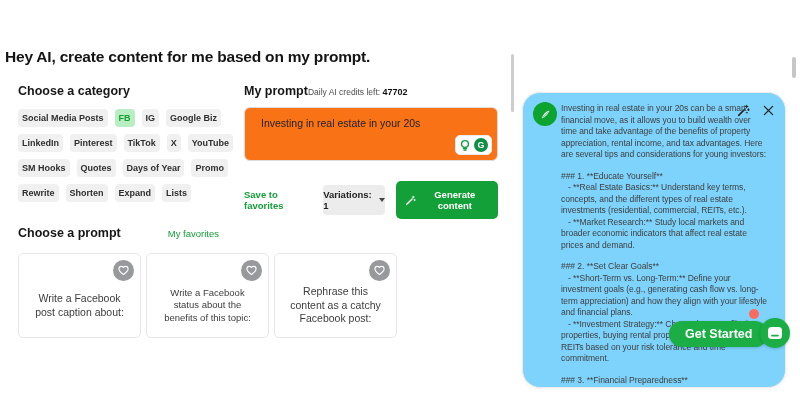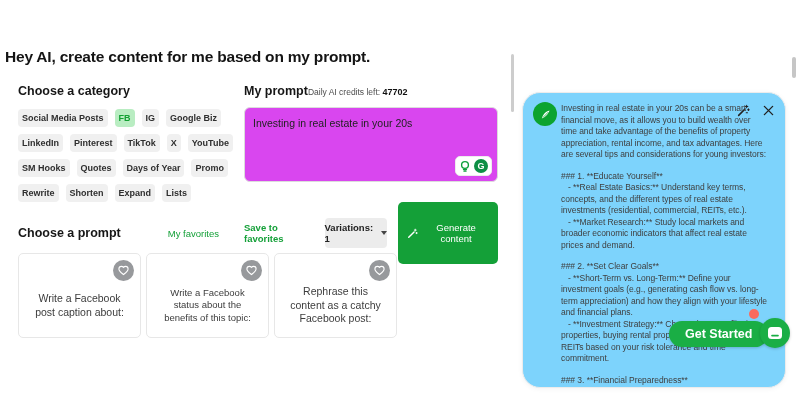--- a/index.html
+++ b/index.html
@@ -22,28 +22,28 @@
   .section-title{font-size:12.5px;font-weight:800;color:#161616;}
   .category-block{position:absolute;left:18px;top:84px;width:232px;}
   .chip-rows{margin-top:11px;}
   .chip-row{display:flex;gap:7px;margin-bottom:7px;}
   .chip{background:#f0f0f0;border-radius:4px;padding:4px 4px;font-size:9px;font-weight:700;color:#2f2f2f;white-space:nowrap;cursor:pointer;}
   .chip.selected{background:var(--chip-sel-bg);color:var(--chip-sel-text);}
   .prompt-block{position:absolute;left:244px;top:84px;width:254px;}
   .prompt-header{display:flex;justify-content:flex-start;align-items:baseline;}
   .credits{font-size:8.5px;color:#4e4e4e;}
   .credits b{font-size:9px;font-weight:800;color:#0f0f0f;}
-  .prompt-box{position:relative;margin-top:9px;height:75px;border:1px solid #dcdcdc;border-radius:6px;background:#d946ef;padding:9px 8px;font-size:10.5px;color:#222;cursor:text;}
+  .prompt-box{position:relative;margin-top:9px;height:54px;border:1px solid #dcdcdc;border-radius:6px;background:#f97316;padding:9px 16px;font-size:10.5px;color:#222;cursor:text;}
   .ext-icons{position:absolute;right:5px;bottom:5px;display:flex;align-items:center;gap:3px;background:#fff;border:1px solid #ececec;border-radius:5px;padding:2px 3px;}
   .g-badge{width:14px;height:14px;border-radius:50%;background:#0e8f45;color:#fff;font-size:9px;font-weight:800;display:flex;align-items:center;justify-content:center;}
   .actions-row{margin-top:20px;display:flex;align-items:center;justify-content:flex-end;gap:11px;}
   .save-link{color:var(--accent);font-weight:800;font-size:9.5px;cursor:pointer;}
   .variations{background:#ececec;border-radius:4px;padding:4px 0;font-size:9.5px;font-weight:700;color:#222;display:flex;align-items:center;gap:6px;cursor:pointer;}
   .caret-down{width:0;height:0;border-left:3.5px solid transparent;border-right:3.5px solid transparent;border-top:4.5px solid #444;}
-  .generate-btn{background:var(--accent);color:#fff;border:none;border-radius:5px;padding:20px 9px;font-size:9.5px;font-weight:400;display:flex;align-items:center;gap:5px;cursor:pointer;font-family:inherit;}
+  .generate-btn{background:var(--accent);color:#fff;border:none;border-radius:5px;padding:8px 9px;font-size:9.5px;font-weight:700;display:flex;align-items:center;gap:5px;cursor:pointer;font-family:inherit;}
   .prompts-section{position:absolute;left:18px;top:226px;width:396px;}
   .prompts-header{display:flex;align-items:center;gap:18px;}
   .favorites-link{color:var(--accent);font-weight:400;font-size:9.5px;cursor:pointer;padding-left:29px;}
   .cards{display:flex;gap:5px;margin-top:13px;}
   .prompt-card{position:relative;width:123px;height:85px;background:#fff;border:1px solid #e7e7e7;border-radius:5px;
     display:flex;align-items:center;justify-content:center;text-align:center;
     padding:30px 10px 10px;font-size:10.5px;line-height:1.3;color:#3c3c3c;cursor:pointer;}
   .cards .prompt-card:nth-child(2){font-size:9.5px;}
   .heart-btn{position:absolute;top:6px;right:6px;width:21px;height:21px;border-radius:50%;background:var(--heart-gray);display:flex;align-items:center;justify-content:center;cursor:pointer;}
   .left-scroll-thumb{position:absolute;left:511px;top:54px;width:3px;height:58px;background:#cdcdcd;border-radius:2px;}

